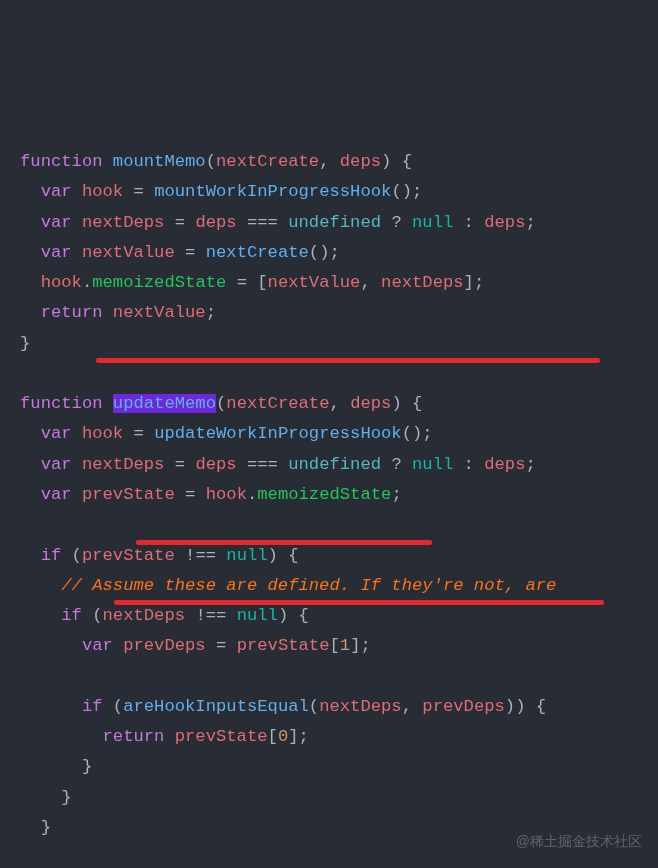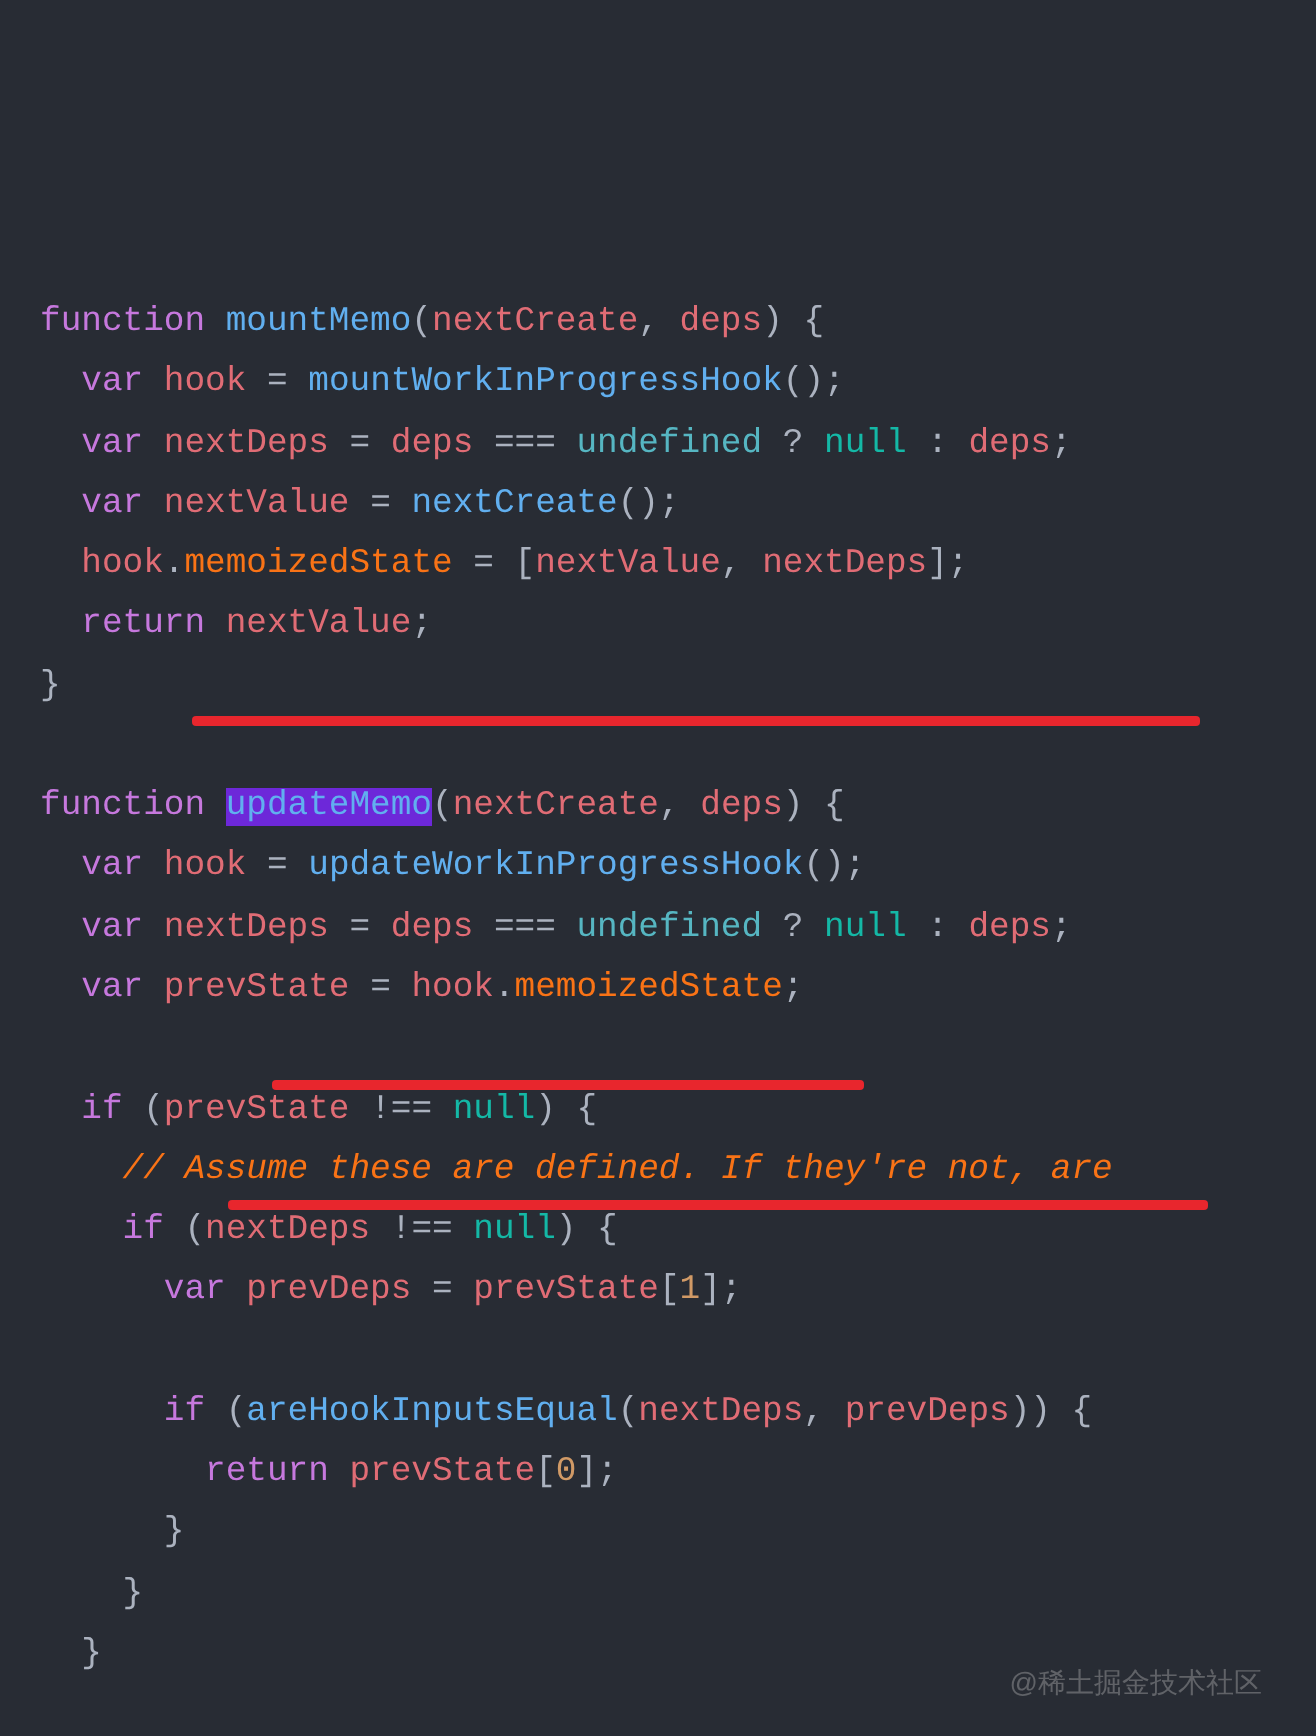--- a/index.html
+++ b/index.html
@@ -12,41 +12,41 @@
     padding: 26px 20px;
     width: 658px;
     height: 868px;
     overflow: hidden;
     white-space: pre;
     position: relative;
   }
   .kw { color: #c678dd; text-align: right; }
   .fn { color: #61afef; }
   .var { color: #e06c75; }
-  .prop { color: #f97316; }
+  .prop { color: #22c55e; }
   .str, .lit { color: #56b6c2; }
   .num { color: #d19a66; }
   .comment { color: #f97316; font-style: italic; }
   .null { color: #14b8a6; }
   .sel { background: #6d28d9; }
 
   .underline {
     position: absolute;
     height: 5px;
     background: #e8262d;
     border-radius: 2px;
     z-index: 5;
   }
   .u1 { top: 358px; left: 96px; width: 504px; }
   .u2 { top: 540px; left: 136px; width: 296px; }
   .u3 { top: 600px; left: 114px; width: 490px; }
 
   .watermark {
     position: absolute;
-    right: 27px;
+    right: 16px;
     bottom: 14px;
     color: rgba(200,200,200,0.35);
     font-size: 14px;
     font-family: sans-serif;
     z-index: 10;
   }
 </style>
 </head>
 <body>
 

